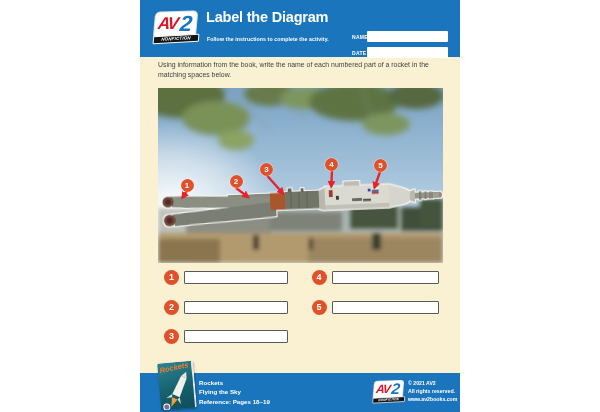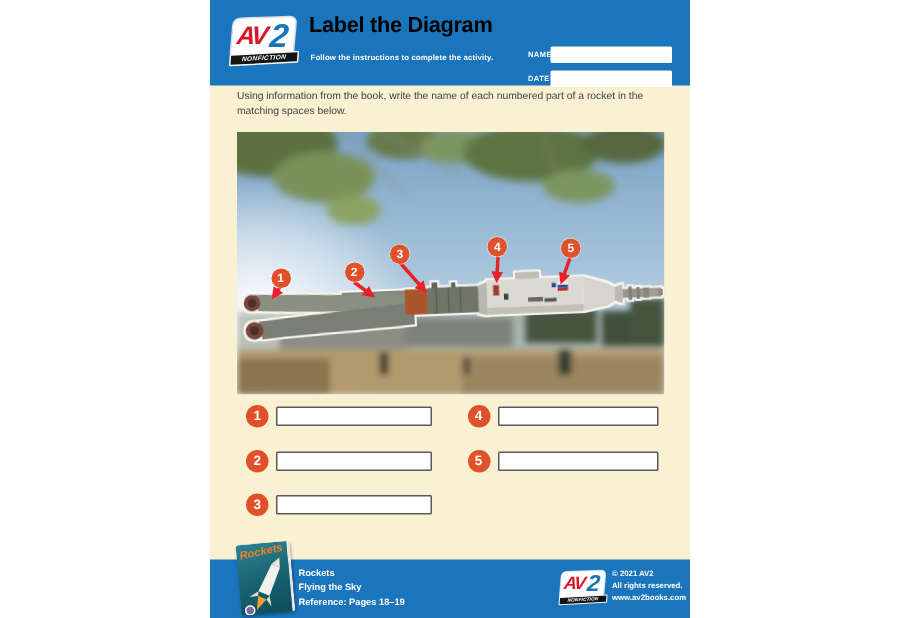--- a/index.html
+++ b/index.html
@@ -3,21 +3,21 @@
 <meta charset="utf-8">
 <style>
   * { margin:0; padding:0; box-sizing:border-box; }
   html,body { width:600px; height:412px; background:#ffffff; overflow:hidden;
               font-family:"Liberation Sans", sans-serif; }
   .canvas { position:relative; width:600px; height:412px; background:#ffffff; }
   .page { position:absolute; left:140px; top:0; width:320px; height:412px; background:#F9F1D2; }
 
   
   .header { position:absolute; left:0; top:0; width:320px; height:57px; background:#1A75BC; }
-  .title { position:absolute; left:66px; top:9px; color:#000000; font-weight:bold;
+  .title { position:absolute; left:66px; top:9px; color:#ffffff; font-weight:bold;
            font-size:14.5px; letter-spacing:-0.2px; white-space:nowrap; }
   .subtitle { position:absolute; left:67px; top:36px; color:#fff; font-weight:bold;
               font-size:5.2px; letter-spacing:0.1px; white-space:nowrap; }
   .field-row { position:absolute; left:212px; height:11px; }
   .field-row .flabel { position:absolute; left:0; top:3px; color:#fff; font-weight:bold;
                        font-size:5px; letter-spacing:0.3px; }
   .field-row input { position:absolute; left:15px; top:0; width:81px; height:11px;
                      border:none; background:#fff; border-radius:1px; font-size:7px; padding:0 2px; }
   .row-name { top:31px; } .row-date { top:47px; }
 

